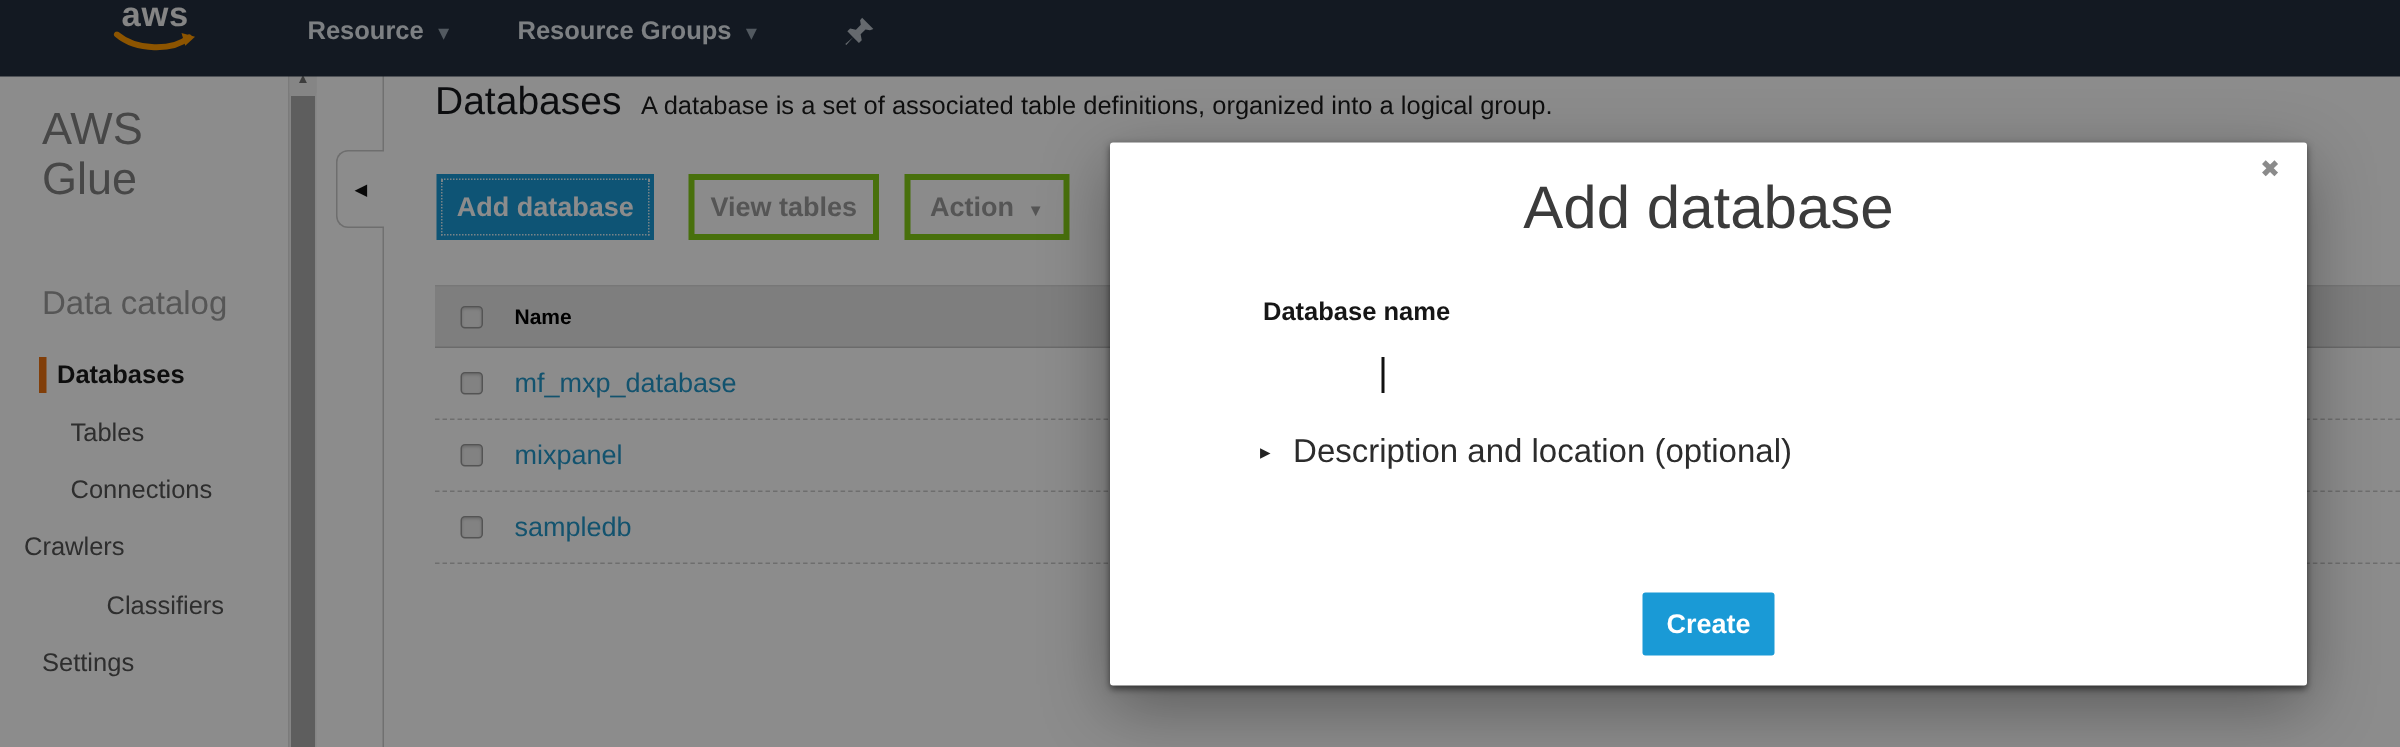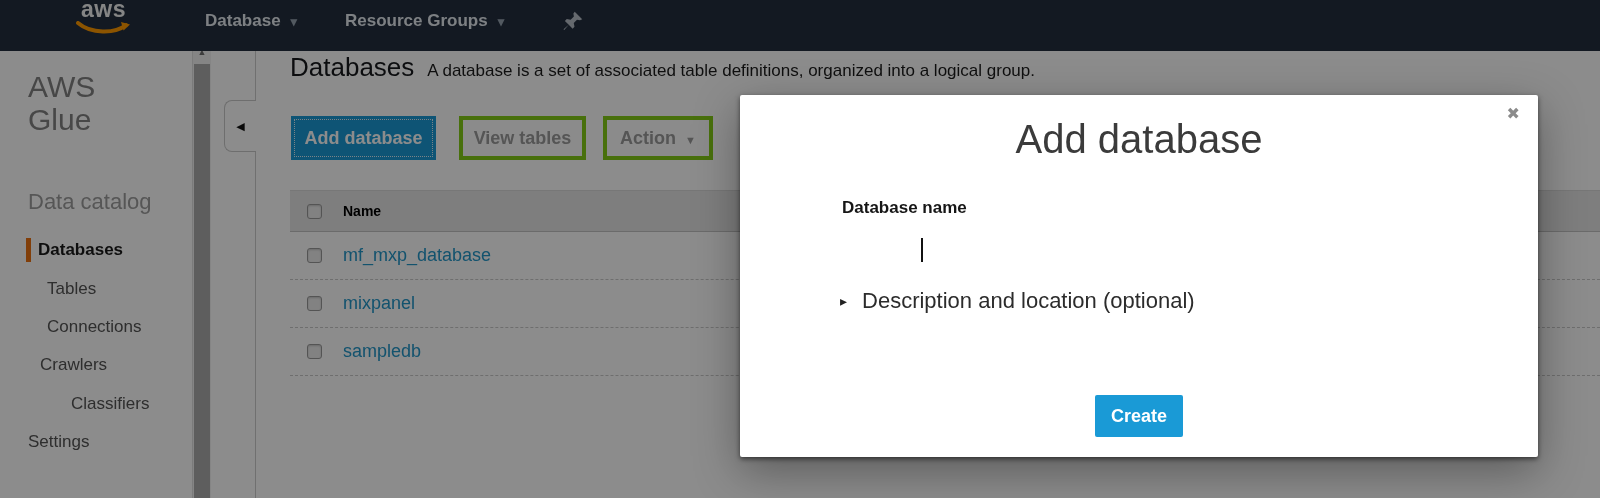--- a/index.html
+++ b/index.html
@@ -165,40 +165,40 @@
 
   <div class="navbar">
     <div class="aws-logo">
       <span class="logo-text">aws</span>
       <svg width="56" height="14" viewBox="0 0 56 14">
         <path d="M3 2 C 16 13, 40 13, 51 4" stroke="#ff9900" stroke-width="4" fill="none" stroke-linecap="round"></path>
         <path d="M46 1 L55 3.5 L48.5 9.5 Z" fill="#ff9900"></path>
       </svg>
     </div>
     <div class="nav-item nav-services">
-      <span>Database</span>
+      <span>Resource</span>
       <span class="caret">▾</span>
     </div>
     <div class="nav-item nav-resource-groups">
       <span>Resource Groups</span>
       <span class="caret">▾</span>
     </div>
     <svg class="nav-pin" viewBox="0 0 16 16">
       <path d="M9.4 0.6 L15.4 6.6 L13.6 7.3 L11.2 6.9 L8.6 9.5 L9.2 12.6 L7.7 14.1 L4.6 11 L1 15.2 L0.4 14.6 L4.6 11 L1.5 7.9 L3 6.4 L6.1 7 L8.7 4.4 L8.3 2 Z" fill="#b8bfc9"></path>
     </svg>
   </div>
 
   <div>
     <div class="sidebar-title">AWS Glue</div>
     <div class="sidebar-section">Data catalog</div>
     <div class="active-bar"></div>
     <div class="side-item active" style="left:38px; top:240px;">Databases</div>
     <div class="side-item" style="left:47px; top:279px;">Tables</div>
     <div class="side-item" style="left:47px; top:317px;">Connections</div>
-    <div class="side-item" style="left:40px; top:355px;">Crawlers</div>
+    <div class="side-item" style="left:16px; top:355px;">Crawlers</div>
     <div class="side-item" style="left:47px; top:394px;margin-left:24px;">Classifiers</div>
     <div class="side-item" style="left:28px; top:432px;">Settings</div>
   </div>
 
   <div class="v-scrollbar">
     <div class="arrow-btn">
       <span>▲</span>
     </div>
     <div class="thumb"></div>
   </div>

